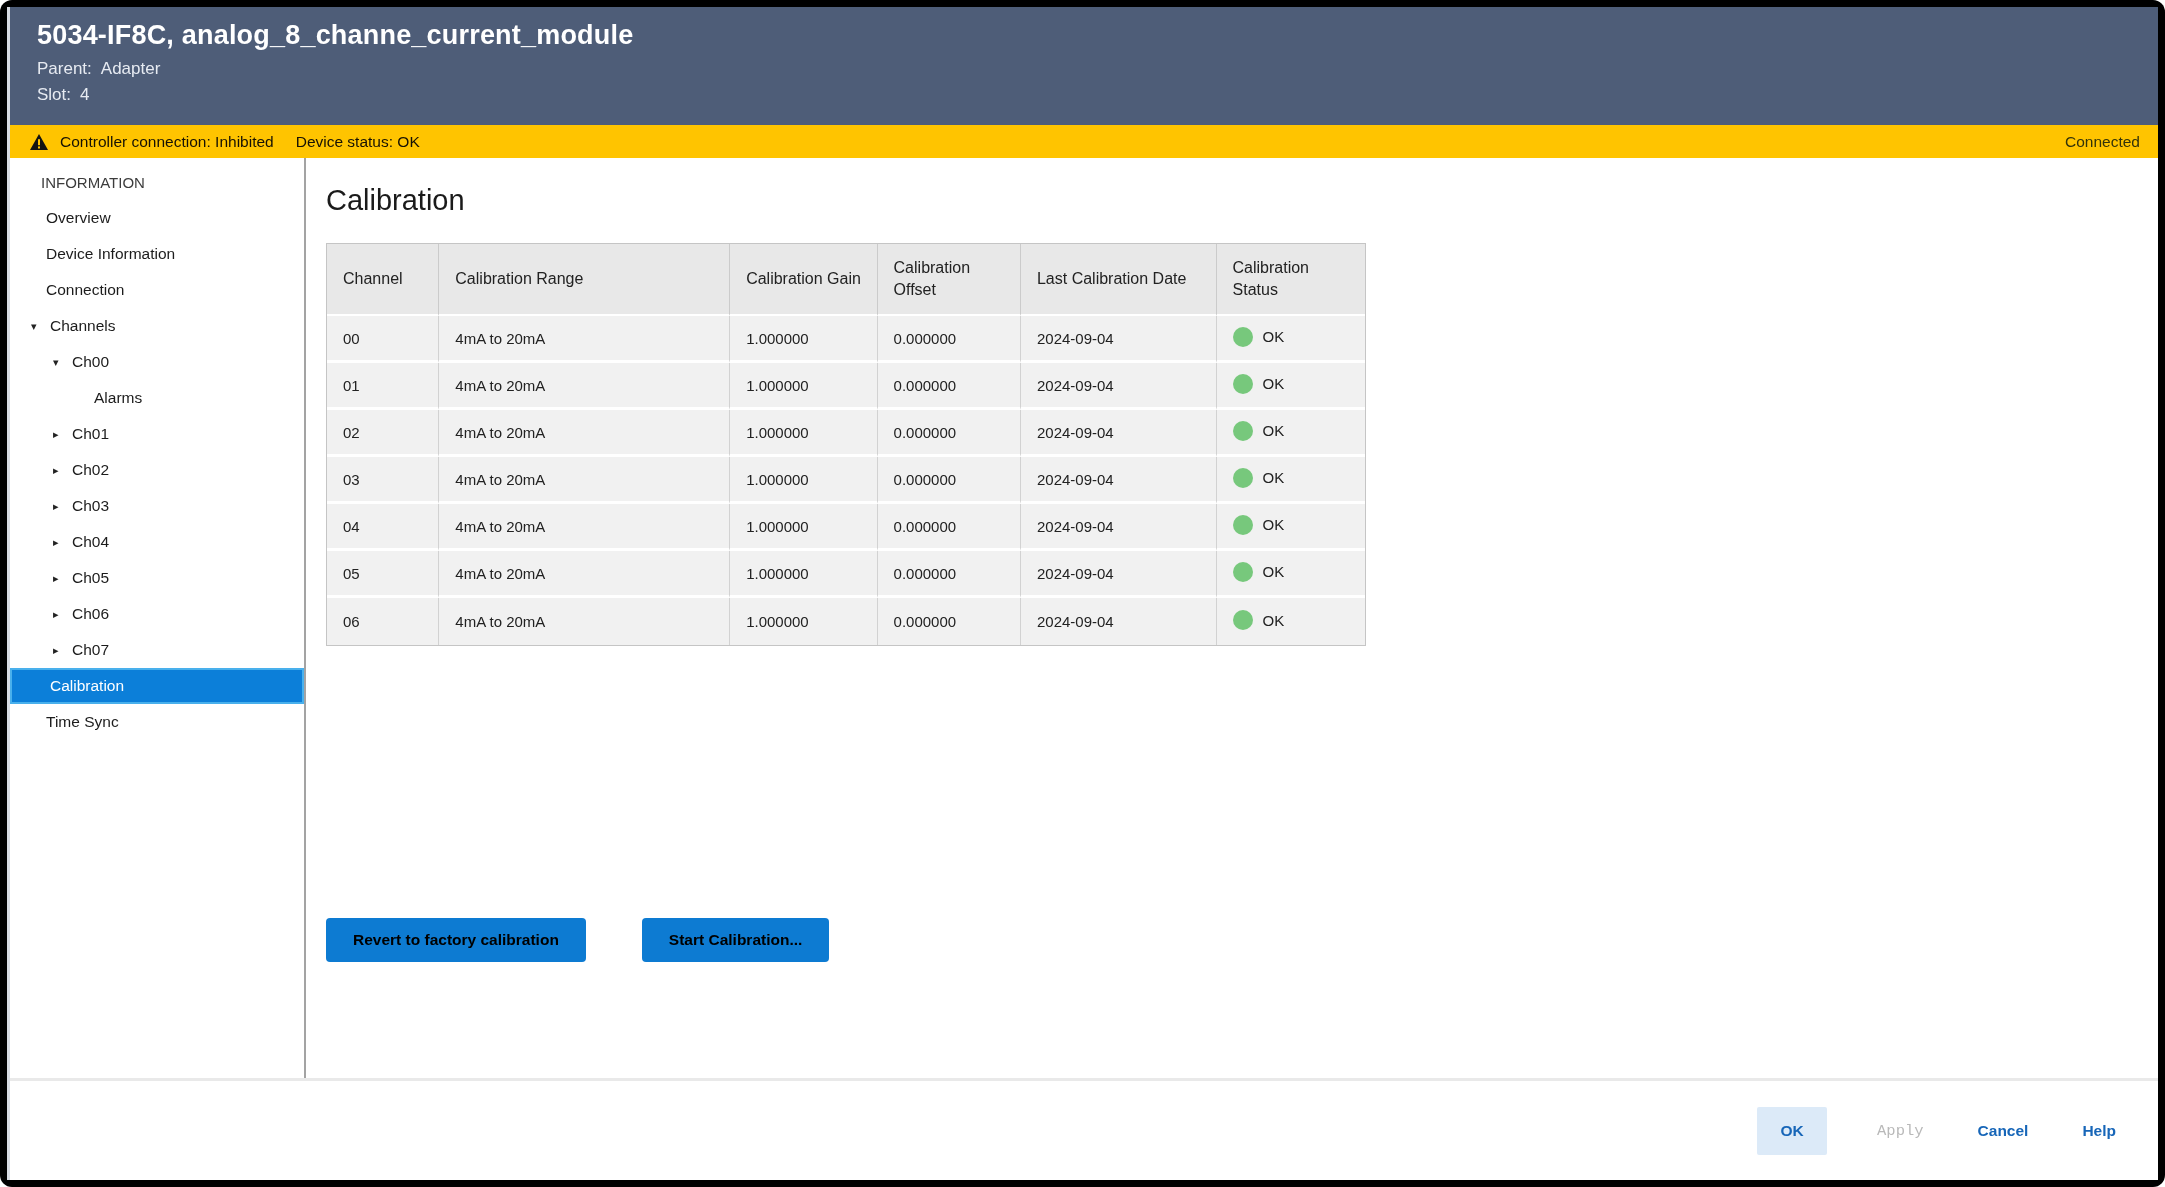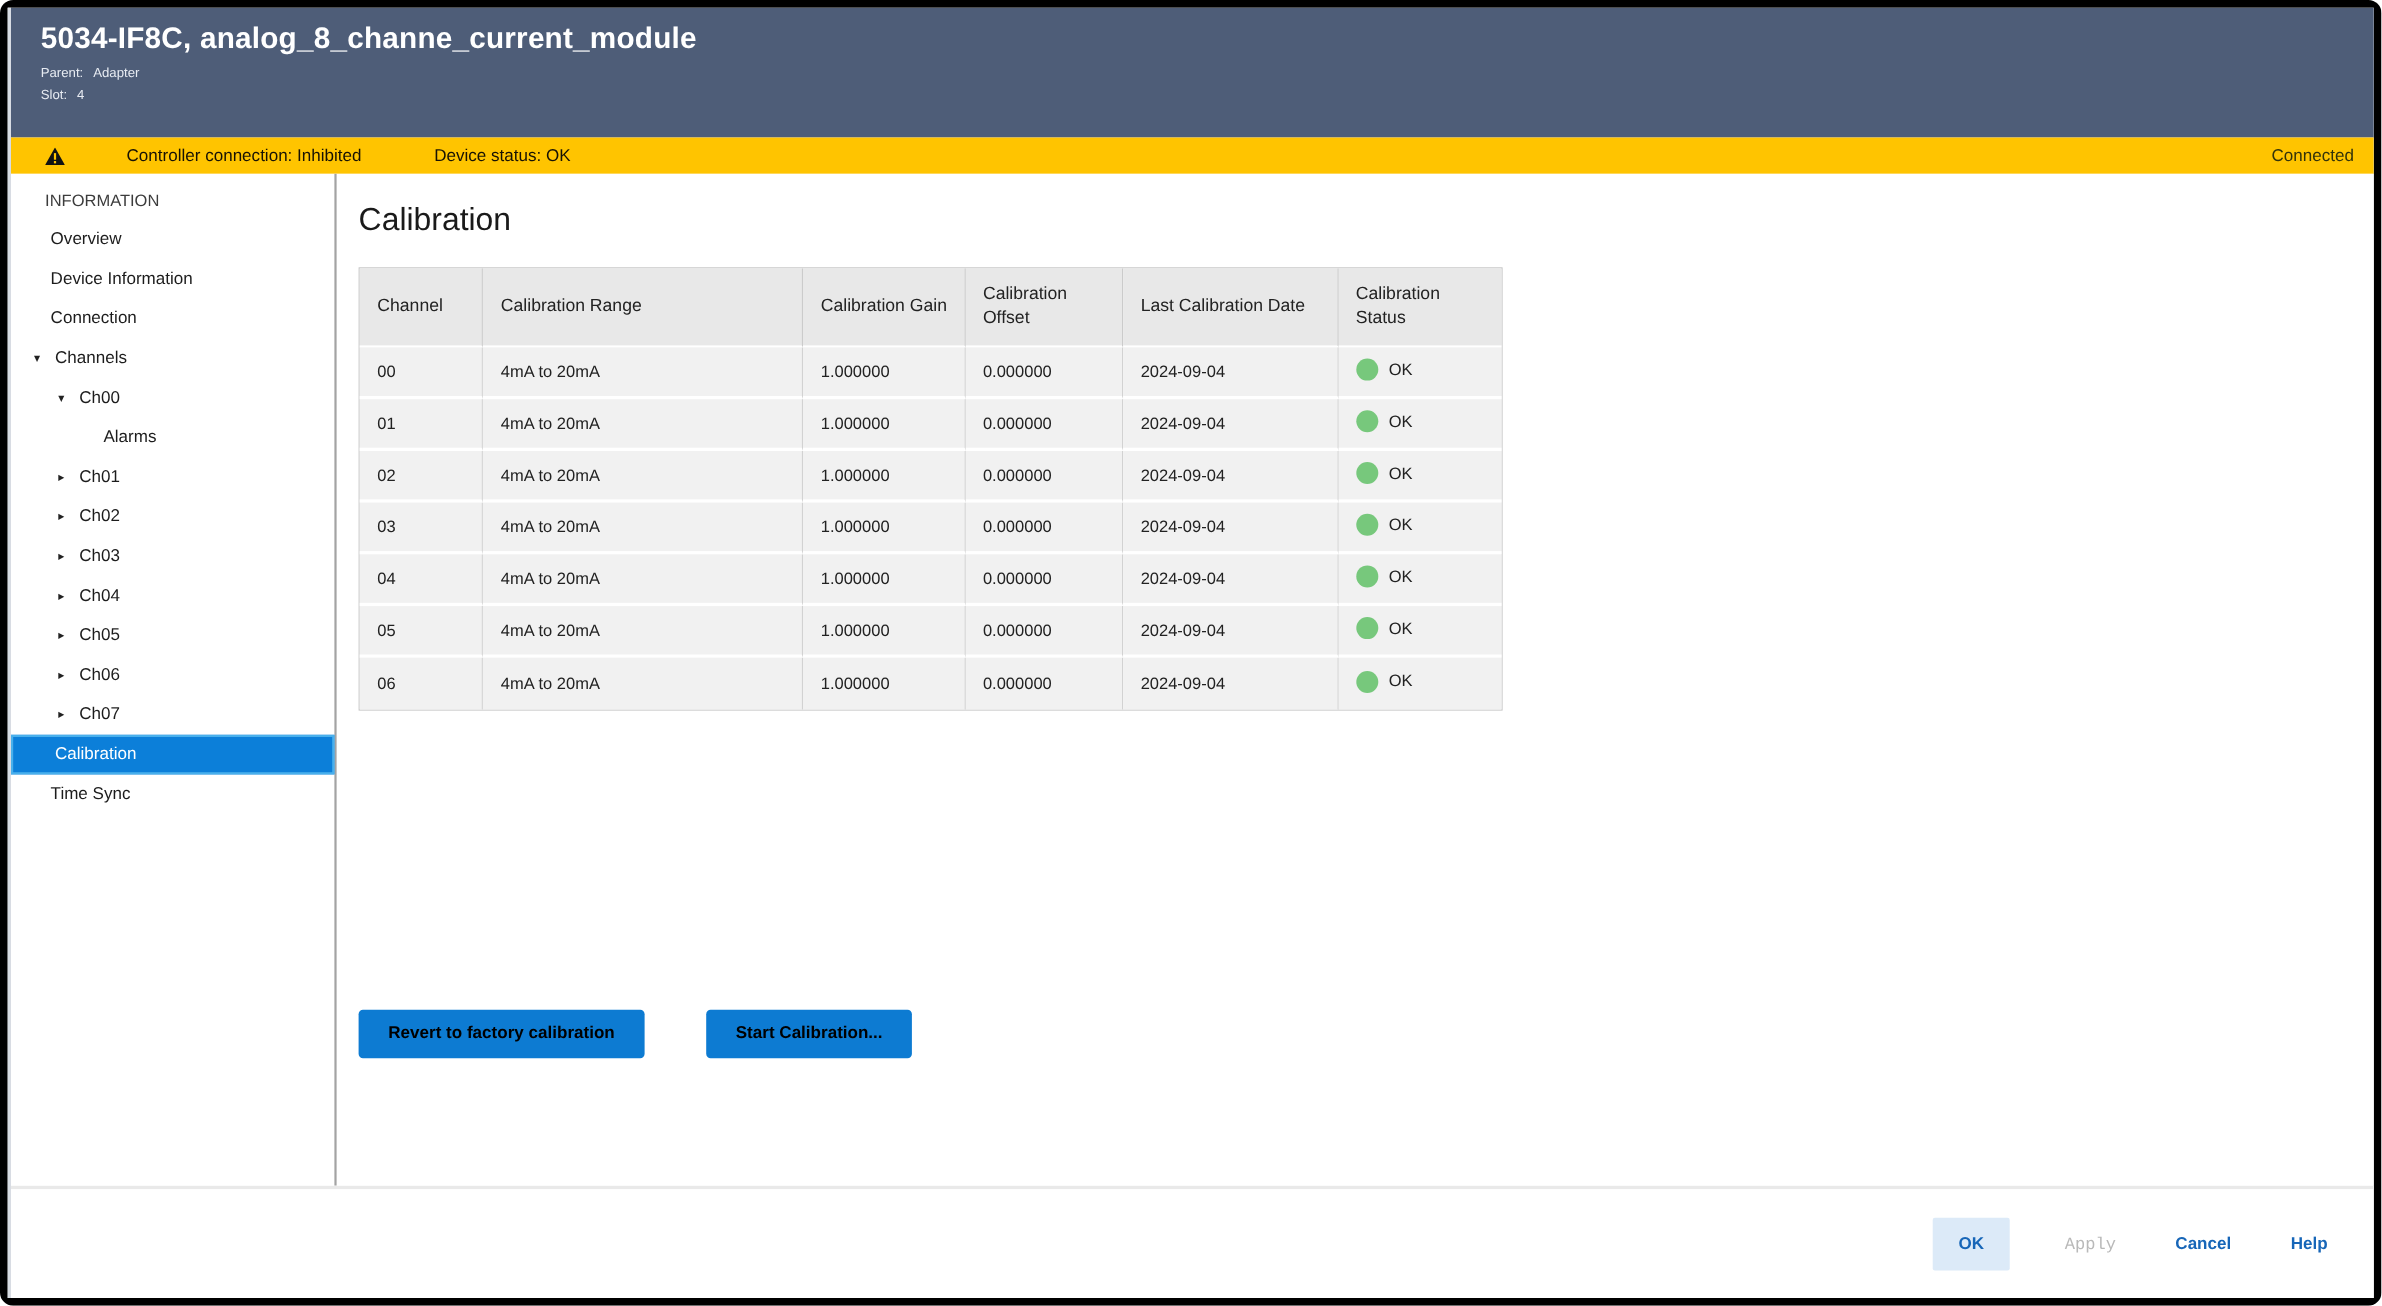--- a/index.html
+++ b/index.html
@@ -5,27 +5,27 @@
   * { box-sizing: border-box; }
   body { margin: 0; background: #fff; font-family: "Liberation Sans", "DejaVu Sans", sans-serif; }
 
   .frame { width: 2165px; height: 1187px; background: #000; border-radius: 12px; padding: 7px; }
   .window { width: 100%; height: 100%; background: #fff; display: flex; flex-direction: column;
             border-left: 3px solid #D8DCE3; overflow: hidden; }
 
   
   .hdr { height: 118px; flex: 0 0 118px; background: var(--header-bg, #4E5D78); color: #fff; padding: 13px 0 0 27px; }
   .hdr .title { font-size: 27px; font-weight: 700; letter-spacing: .2px; }
-  .hdr .meta { margin-top: 8px; font-size: 12px; color: #E7EBF2; }
+  .hdr .meta { margin-top: 8px; font-size: 17px; color: #E7EBF2; }
   .hdr .meta + .meta { margin-top: 6px; }
   .hdr .meta .lab { margin-right: 9px; }
 
   
   .alertbar { height: 33px; flex: 0 0 33px; background: var(--alert-bg, #FFC400); display: flex; align-items: center;
-              padding: 0 18px 0 31px; font-size: 15.5px; color: #171204; gap: 44px; }
+              padding: 0 18px 0 20px; font-size: 15.5px; color: #171204; }
   .alertbar .warn { display: inline-flex; margin-right: 12px; }
   .alertbar .msg { margin-right: 22px; }
   .alertbar .right { margin-left: auto; color: #33330a; }
 
   
   .bodyrow { flex: 1 1 auto; display: flex; min-height: 0; background: #fff; }
 
   .sidebar { width: 296px; flex: 0 0 296px; border-right: 2px solid #A3A3A3; padding-top: 6px; }
   .side-heading { height: 36px; display: flex; align-items: center; padding-left: 31px;
                   font-size: 15px; color: #3C3C3C; }

